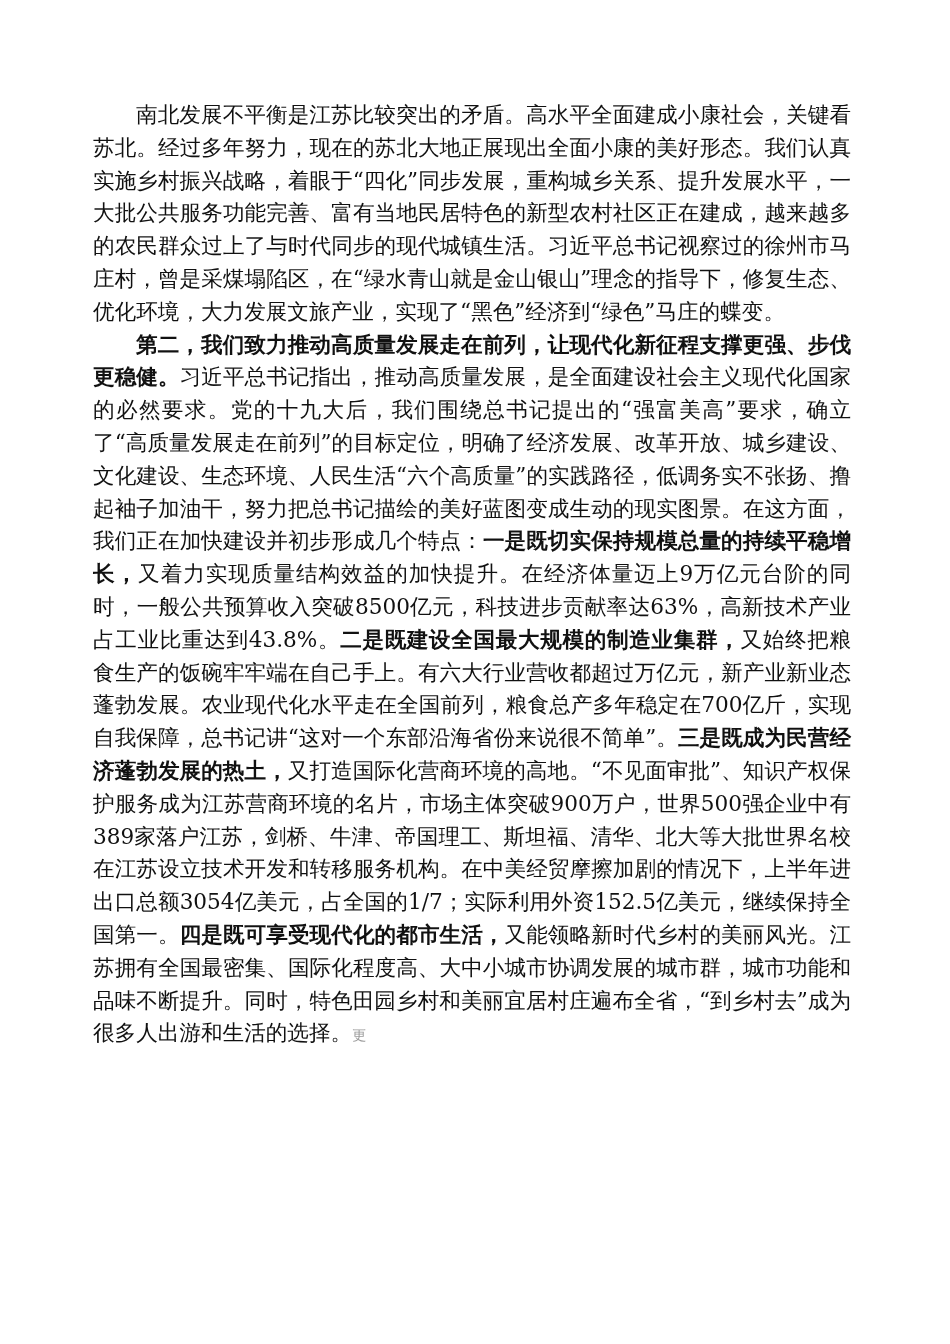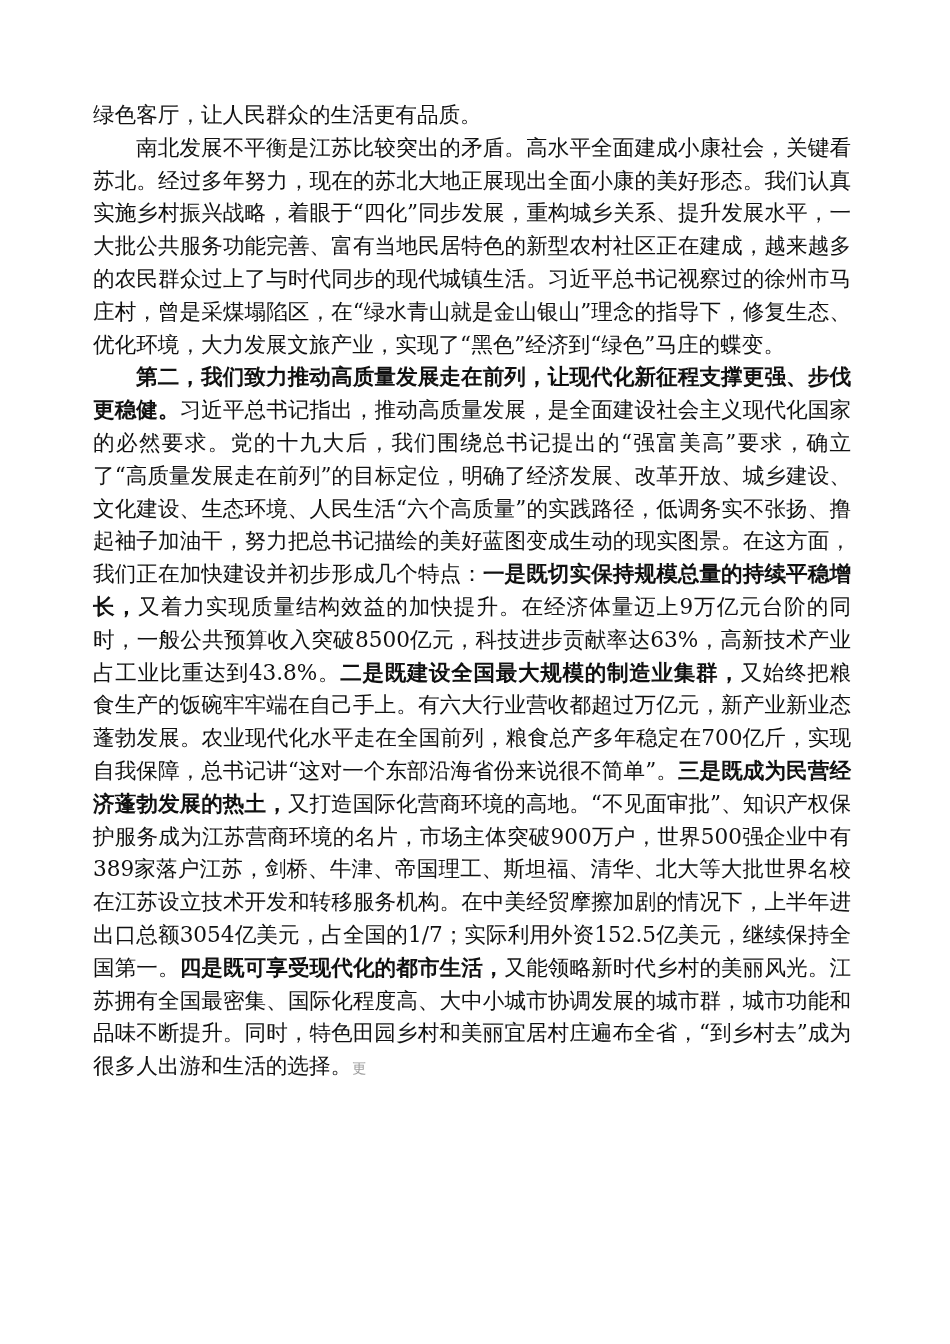--- a/index.html
+++ b/index.html
@@ -39,23 +39,20 @@
     }
     .trail {
       color: #9a9a9a;
       font-size: 14px;
     }
   </style>
 </head>
 <body>
 
 <div class="page">
-  <p class="para">
-    <span>绿色客厅，让人民群众的生活更有品质。</span>
-  </p>
 
   <p class="para indent">
     <span>南北发展不平衡是江苏比较突出的矛盾。高水平全面建成小康社会，关键看苏北。经过多年努力，现在的苏北大地正展现出全面小康的美好形态。我们认真实施乡村振兴战略，着眼于“四化”同步发展，重构城乡关系、提升发展水平，一大批公共服务功能完善、富有当地民居特色的新型农村社区正在建成，越来越多的农民群众过上了与时代同步的现代城镇生活。习近平总书记视察过的徐州市马庄村，曾是采煤塌陷区，在“绿水青山就是金山银山”理念的指导下，修复生态、优化环境，大力发展文旅产业，实现了“黑色”经济到“绿色”马庄的蝶变。</span>
   </p>
 
   <p class="para indent">
     <span class="bold">第二，我们致力推动高质量发展走在前列，让现代化新征程支撑更强、步伐更稳健。</span><span>习近平总书记指出，推动高质量发展，是全面建设社会主义现代化国家的必然要求。党的十九大后，我们围绕总书记提出的“强富美高”要求，确立了“高质量发展走在前列”的目标定位，明确了经济发展、改革开放、城乡建设、文化建设、生态环境、人民生活“六个高质量”的实践路径，低调务实不张扬、撸起袖子加油干，努力把总书记描绘的美好蓝图变成生动的现实图景。在这方面，我们正在加快建设并初步形成几个特点：</span><span class="bold">一是既切实保持规模总量的持续平稳增长，</span><span>又着力实现质量结构效益的加快提升。在经济体量迈上9万亿元台阶的同时，一般公共预算收入突破8500亿元，科技进步贡献率达63%，高新技术产业占工业比重达到43.8%。</span><span class="bold">二是既建设全国最大规模的制造业集群，</span><span>又始终把粮食生产的饭碗牢牢端在自己手上。有六大行业营收都超过万亿元，新产业新业态蓬勃发展。农业现代化水平走在全国前列，粮食总产多年稳定在700亿斤，实现自我保障，总书记讲“这对一个东部沿海省份来说很不简单”。</span><span class="bold">三是既成为民营经济蓬勃发展的热土，</span><span>又打造国际化营商环境的高地。“不见面审批”、知识产权保护服务成为江苏营商环境的名片，市场主体突破900万户，世界500强企业中有389家落户江苏，剑桥、牛津、帝国理工、斯坦福、清华、北大等大批世界名校在江苏设立技术开发和转移服务机构。在中美经贸摩擦加剧的情况下，上半年进出口总额3054亿美元，占全国的1/7；实际利用外资152.5亿美元，继续保持全国第一。</span><span class="bold">四是既可享受现代化的都市生活，</span><span>又能领略新时代乡村的美丽风光。江苏拥有全国最密集、国际化程度高、大中小城市协调发展的城市群，城市功能和品味不断提升。同时，特色田园乡村和美丽宜居村庄遍布全省，“到乡村去”成为很多人出游和生活的选择。</span><span class="trail">更</span>
   </p>
 </div>
 

